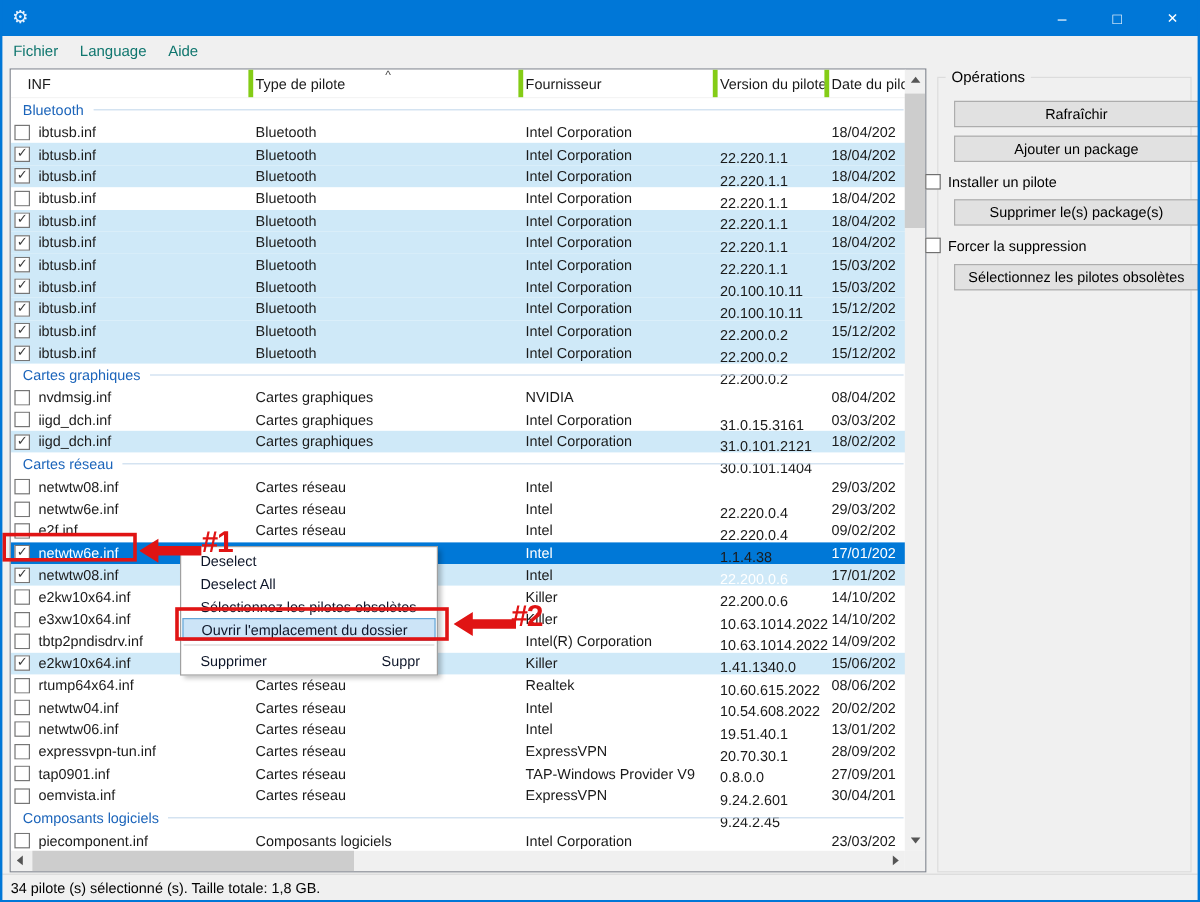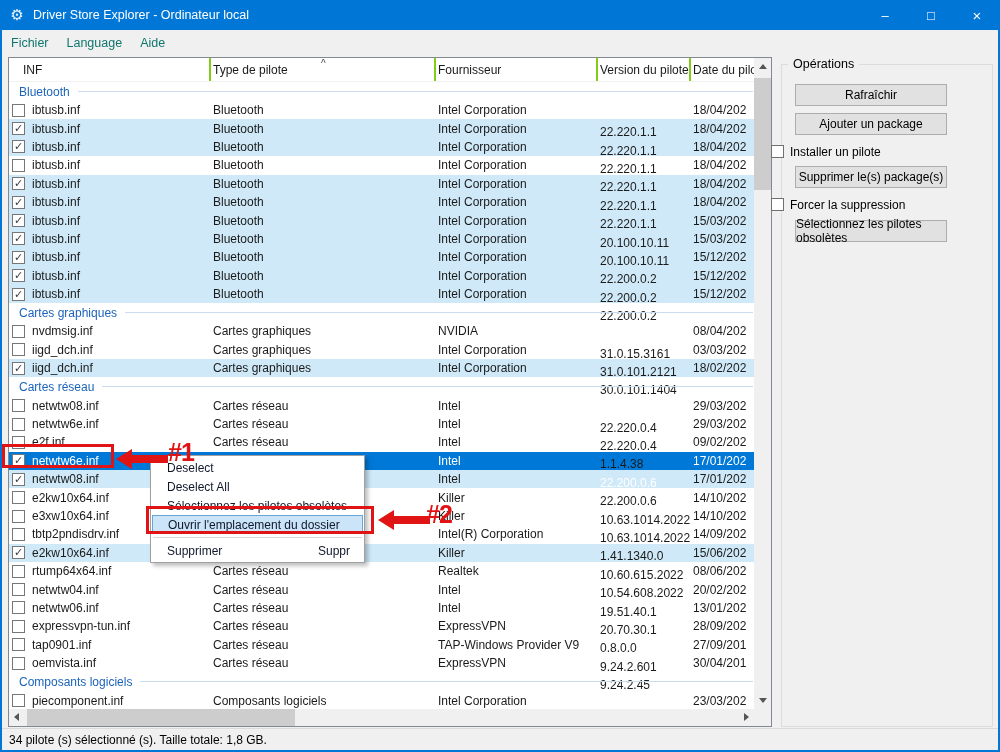--- a/index.html
+++ b/index.html
@@ -15,21 +15,21 @@
   .app-icon{width:18px;height:18px;margin-left:8px;font-size:15px;line-height:18px;text-align:center;color:#eaf4ff;}
   .title-text{font-size:12.5px;margin-left:7px;}
   .win-controls{margin-left:auto;display:flex;height:30px;}
   .win-btn{width:46px;height:30px;display:flex;align-items:center;justify-content:center;color:#fff;font-size:13px;}
   
   .menubar{position:absolute;left:2px;top:30px;width:996px;height:26px;background:#f0f0f0;display:flex;align-items:center;z-index:10;}
   .menu-item{padding:0 9px;font-size:12.5px;height:100%;display:flex;align-items:center;color:#0f766e;}
   
   .list-panel{position:absolute;left:8px;top:57px;width:764px;height:670px;background:#fff;border:1px solid #828790;overflow:hidden;z-index:5;}
   .list-header{position:absolute;left:0;top:0;width:746px;height:24px;background:#fff;display:flex;border-bottom:1px solid #f2f2f2;font-size:12px;color:#1a1a1a;}
-  .list-header .hc{padding-top:5px;white-space:nowrap;overflow:hidden;border-right:2px solid #84cc16;}
+  .list-header .hc{padding-top:5px;white-space:nowrap;overflow:hidden;border-right:4px solid #84cc16;}
   .hc-inf{width:202px;padding-left:14px;}
   .hc-type{width:225px;padding-left:2px;}
   .hc-vendor{width:162px;padding-left:2px;}
   .hc-version{width:93px;padding-left:2px;}
   .hc-date{flex:1;padding-left:2px;border-right:none!important;}
   .sort-glyph{position:absolute;left:312px;top:0px;font-size:10px;color:#444;}
   .list-body{position:absolute;left:0;top:24px;width:747px;height:629px;overflow:hidden;background:#fff;}
   .group-header{height:19px;display:flex;align-items:center;padding-left:10px;font-size:12px;color:#1b64ba;white-space:nowrap;}
   .group-header .gline{flex:1;height:1px;background:#cadcee;margin-left:8px;margin-right:3px;}
   .drow{height:18.4px;display:flex;align-items:center;font-size:12px;color:#1a1a1a;white-space:nowrap;}
@@ -54,36 +54,35 @@
   .tri-left{border-top:4px solid transparent;border-bottom:4px solid transparent;border-right:5px solid #555;margin:4px 0 0 5px;}
   .tri-right{border-top:4px solid transparent;border-bottom:4px solid transparent;border-left:5px solid #555;margin:4px 0 0 7px;}
   
   .ctx-menu{position:absolute;left:150px;top:455px;width:215px;background:#fff;border:1px solid #a0a0a0;box-shadow:3px 3px 4px rgba(0,0,0,.25);z-index:40;padding:2px 0;}
   .ctx-item{height:19px;display:flex;align-items:center;font-size:12px;color:#0f172a;padding:0 14px 0 16px;justify-content:space-between;}
   .ctx-item.hl{background:#cce4f7;border:1px solid #66a7d8;margin:0 1px;padding-left:15px;}
   .ctx-sep{height:1px;background:#d7d7d7;margin:3px 2px;}
   
   .ops-box{position:absolute;left:781px;top:64px;width:212px;height:663px;border:1px solid #dcdcdc;z-index:5;}
   .ops-label{position:absolute;left:788px;top:57px;background:#f0f0f0;padding:0 5px;font-size:12.5px;color:#000;z-index:6;}
-  .ops-btn{position:absolute;left:795px;width:152px;height:22px;background:#e1e1e1;border:1px solid #adadad;font-size:12px;color:#000;display:flex;align-items:center;justify-content:center;z-index:6;}
+  .ops-btn{position:absolute;left:795px;width:204px;height:22px;background:#e1e1e1;border:1px solid #adadad;font-size:12px;color:#000;display:flex;align-items:center;justify-content:center;z-index:6;}
   .ops-cb-row{position:absolute;left:771px;height:15px;display:flex;align-items:center;font-size:12px;color:#000;z-index:6;}
   .ops-cb{width:13px;height:13px;border:1px solid #707070;background:#fff;margin-right:6px;flex:none;}
   
   .statusbar{position:absolute;left:2px;right:2px;bottom:2px;height:22px;background:#f0f0f0;border-top:1px solid #d9d9d9;display:flex;align-items:center;padding-left:7px;font-size:12px;color:#000;z-index:15;}
   
   .anno{position:absolute;z-index:60;pointer-events:none;}
   .anno-box{border:3px solid #e01414;}
   .anno-label{font-size:25px;font-weight:800;color:#e01414;letter-spacing:-1px;}
 </style>
 </head>
 <body>
 
 <div class="titlebar">
   <div class="app-icon">⚙</div>
-  <div class="title-text">Driver Store Explorer - Ordinateur local</div>
   <div class="win-controls">
     <div class="win-btn">–</div>
     <div class="win-btn">□</div>
     <div class="win-btn" style="font-size:15px;">×</div>
   </div>
 </div>
 
 <div class="menubar" id="menubar">
     <div class="menu-item">Fichier</div>
     <div class="menu-item">Language</div>

